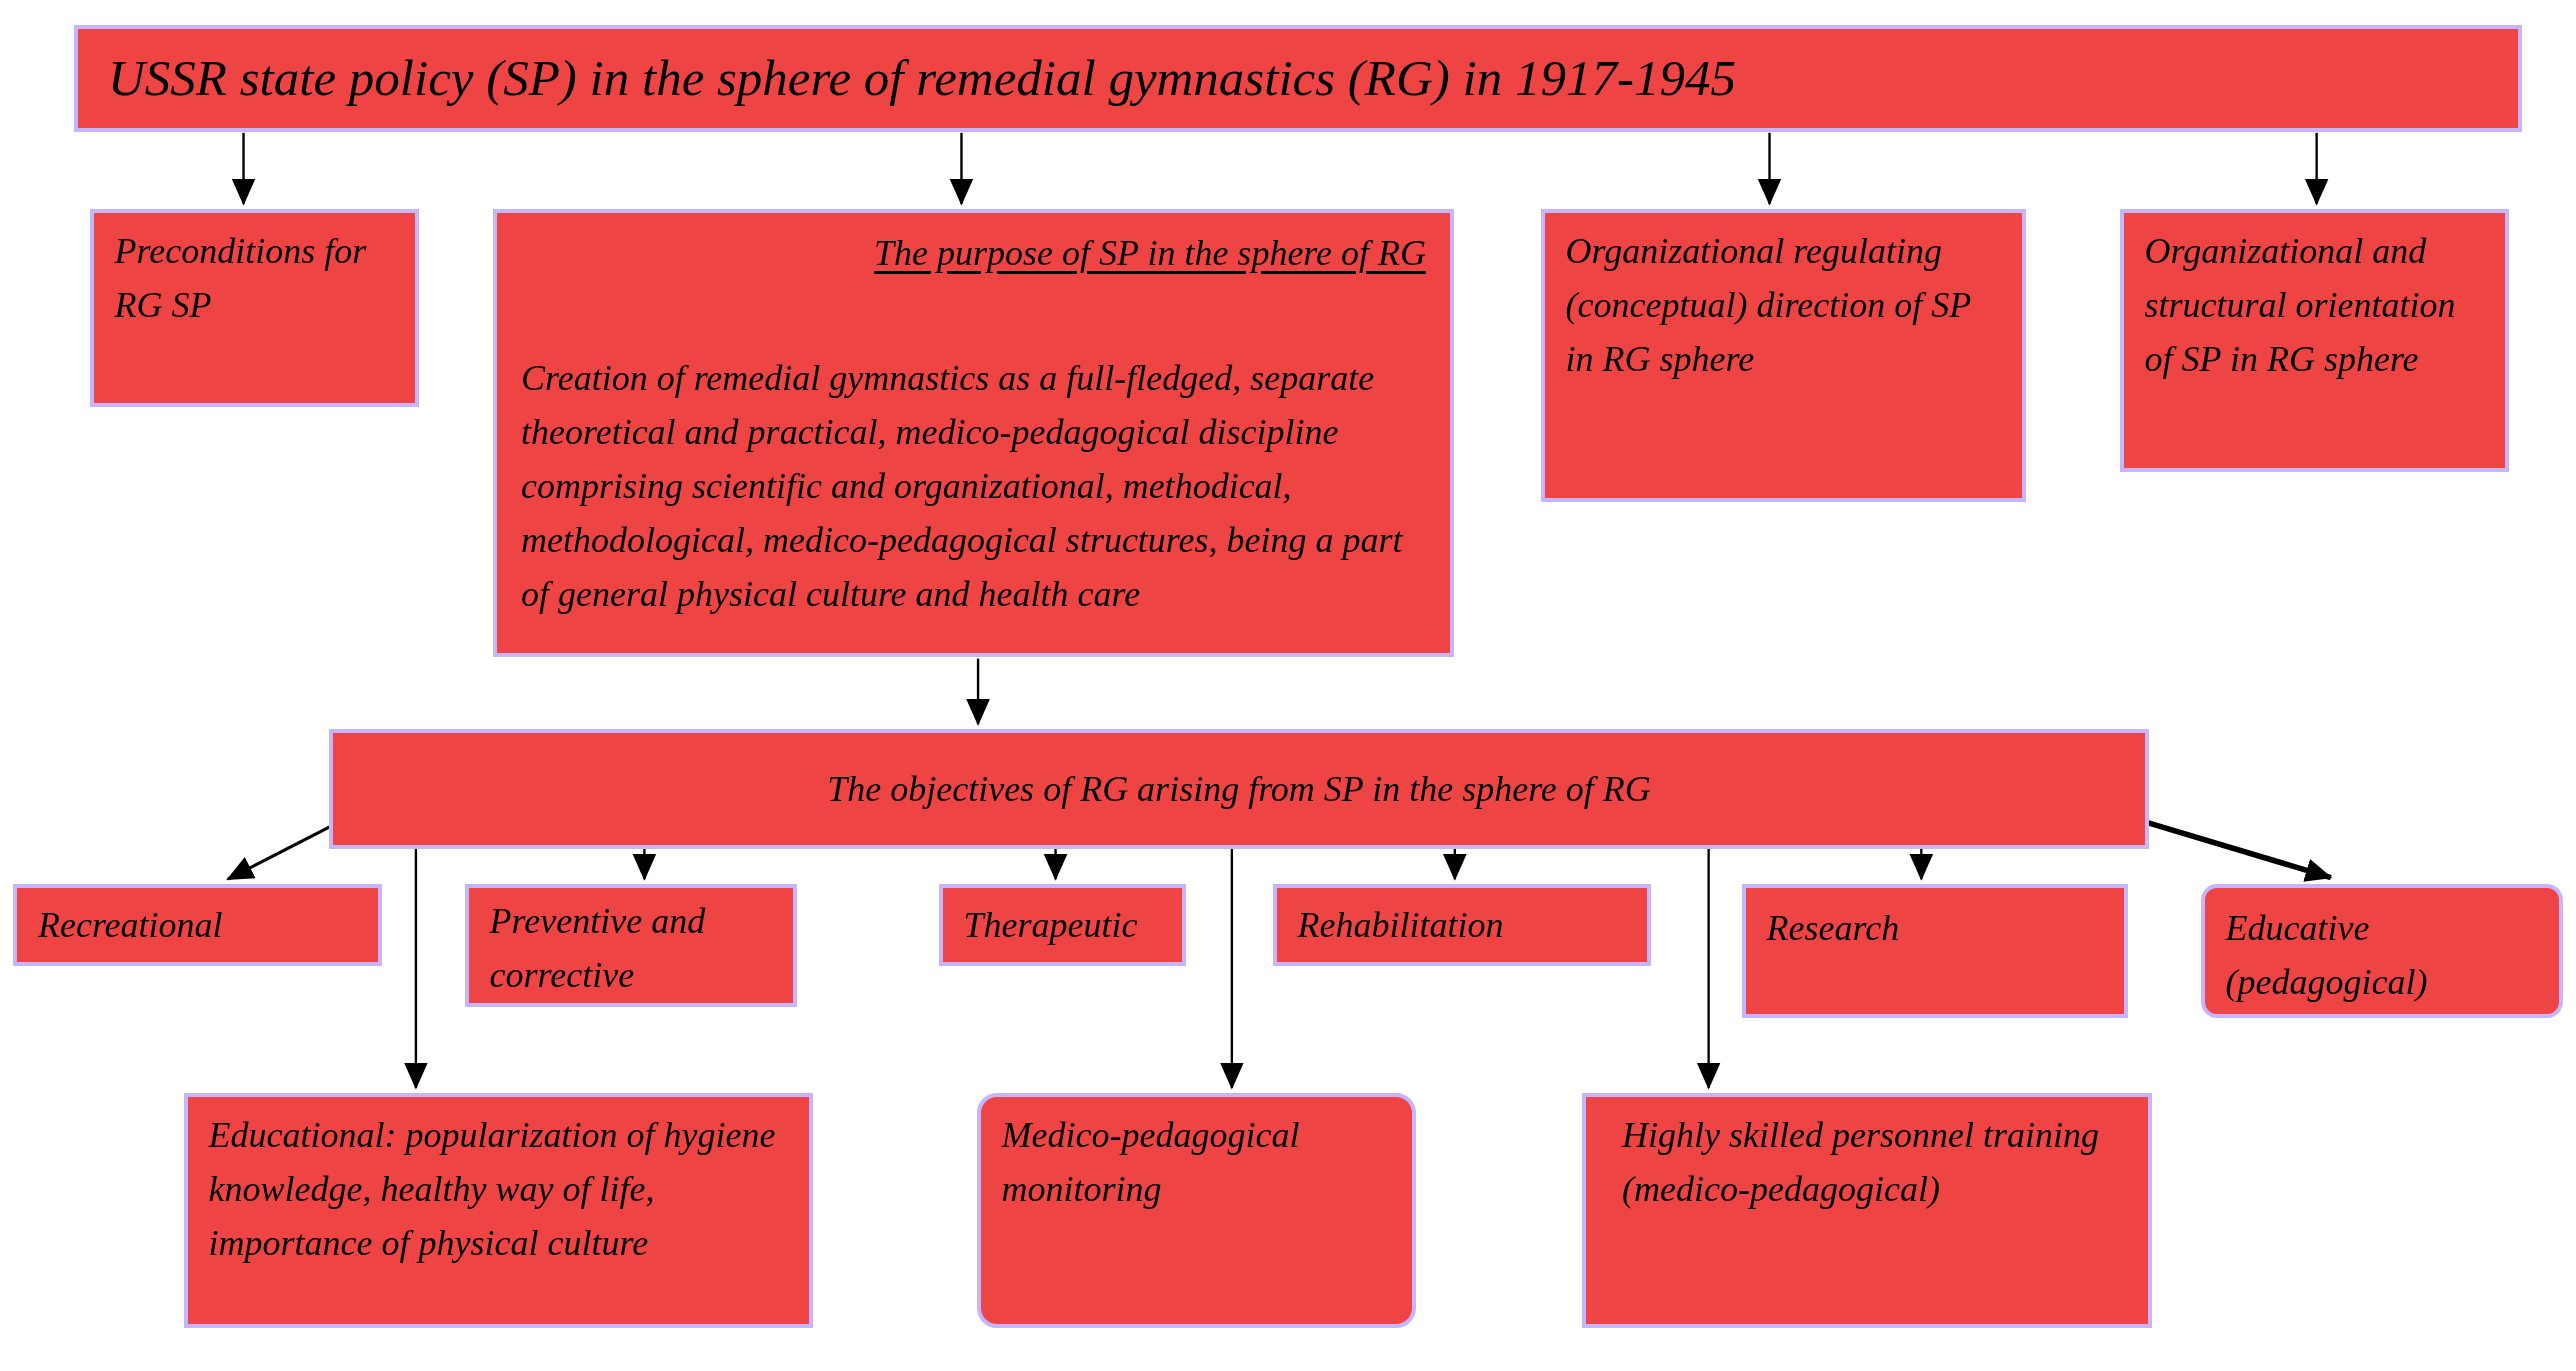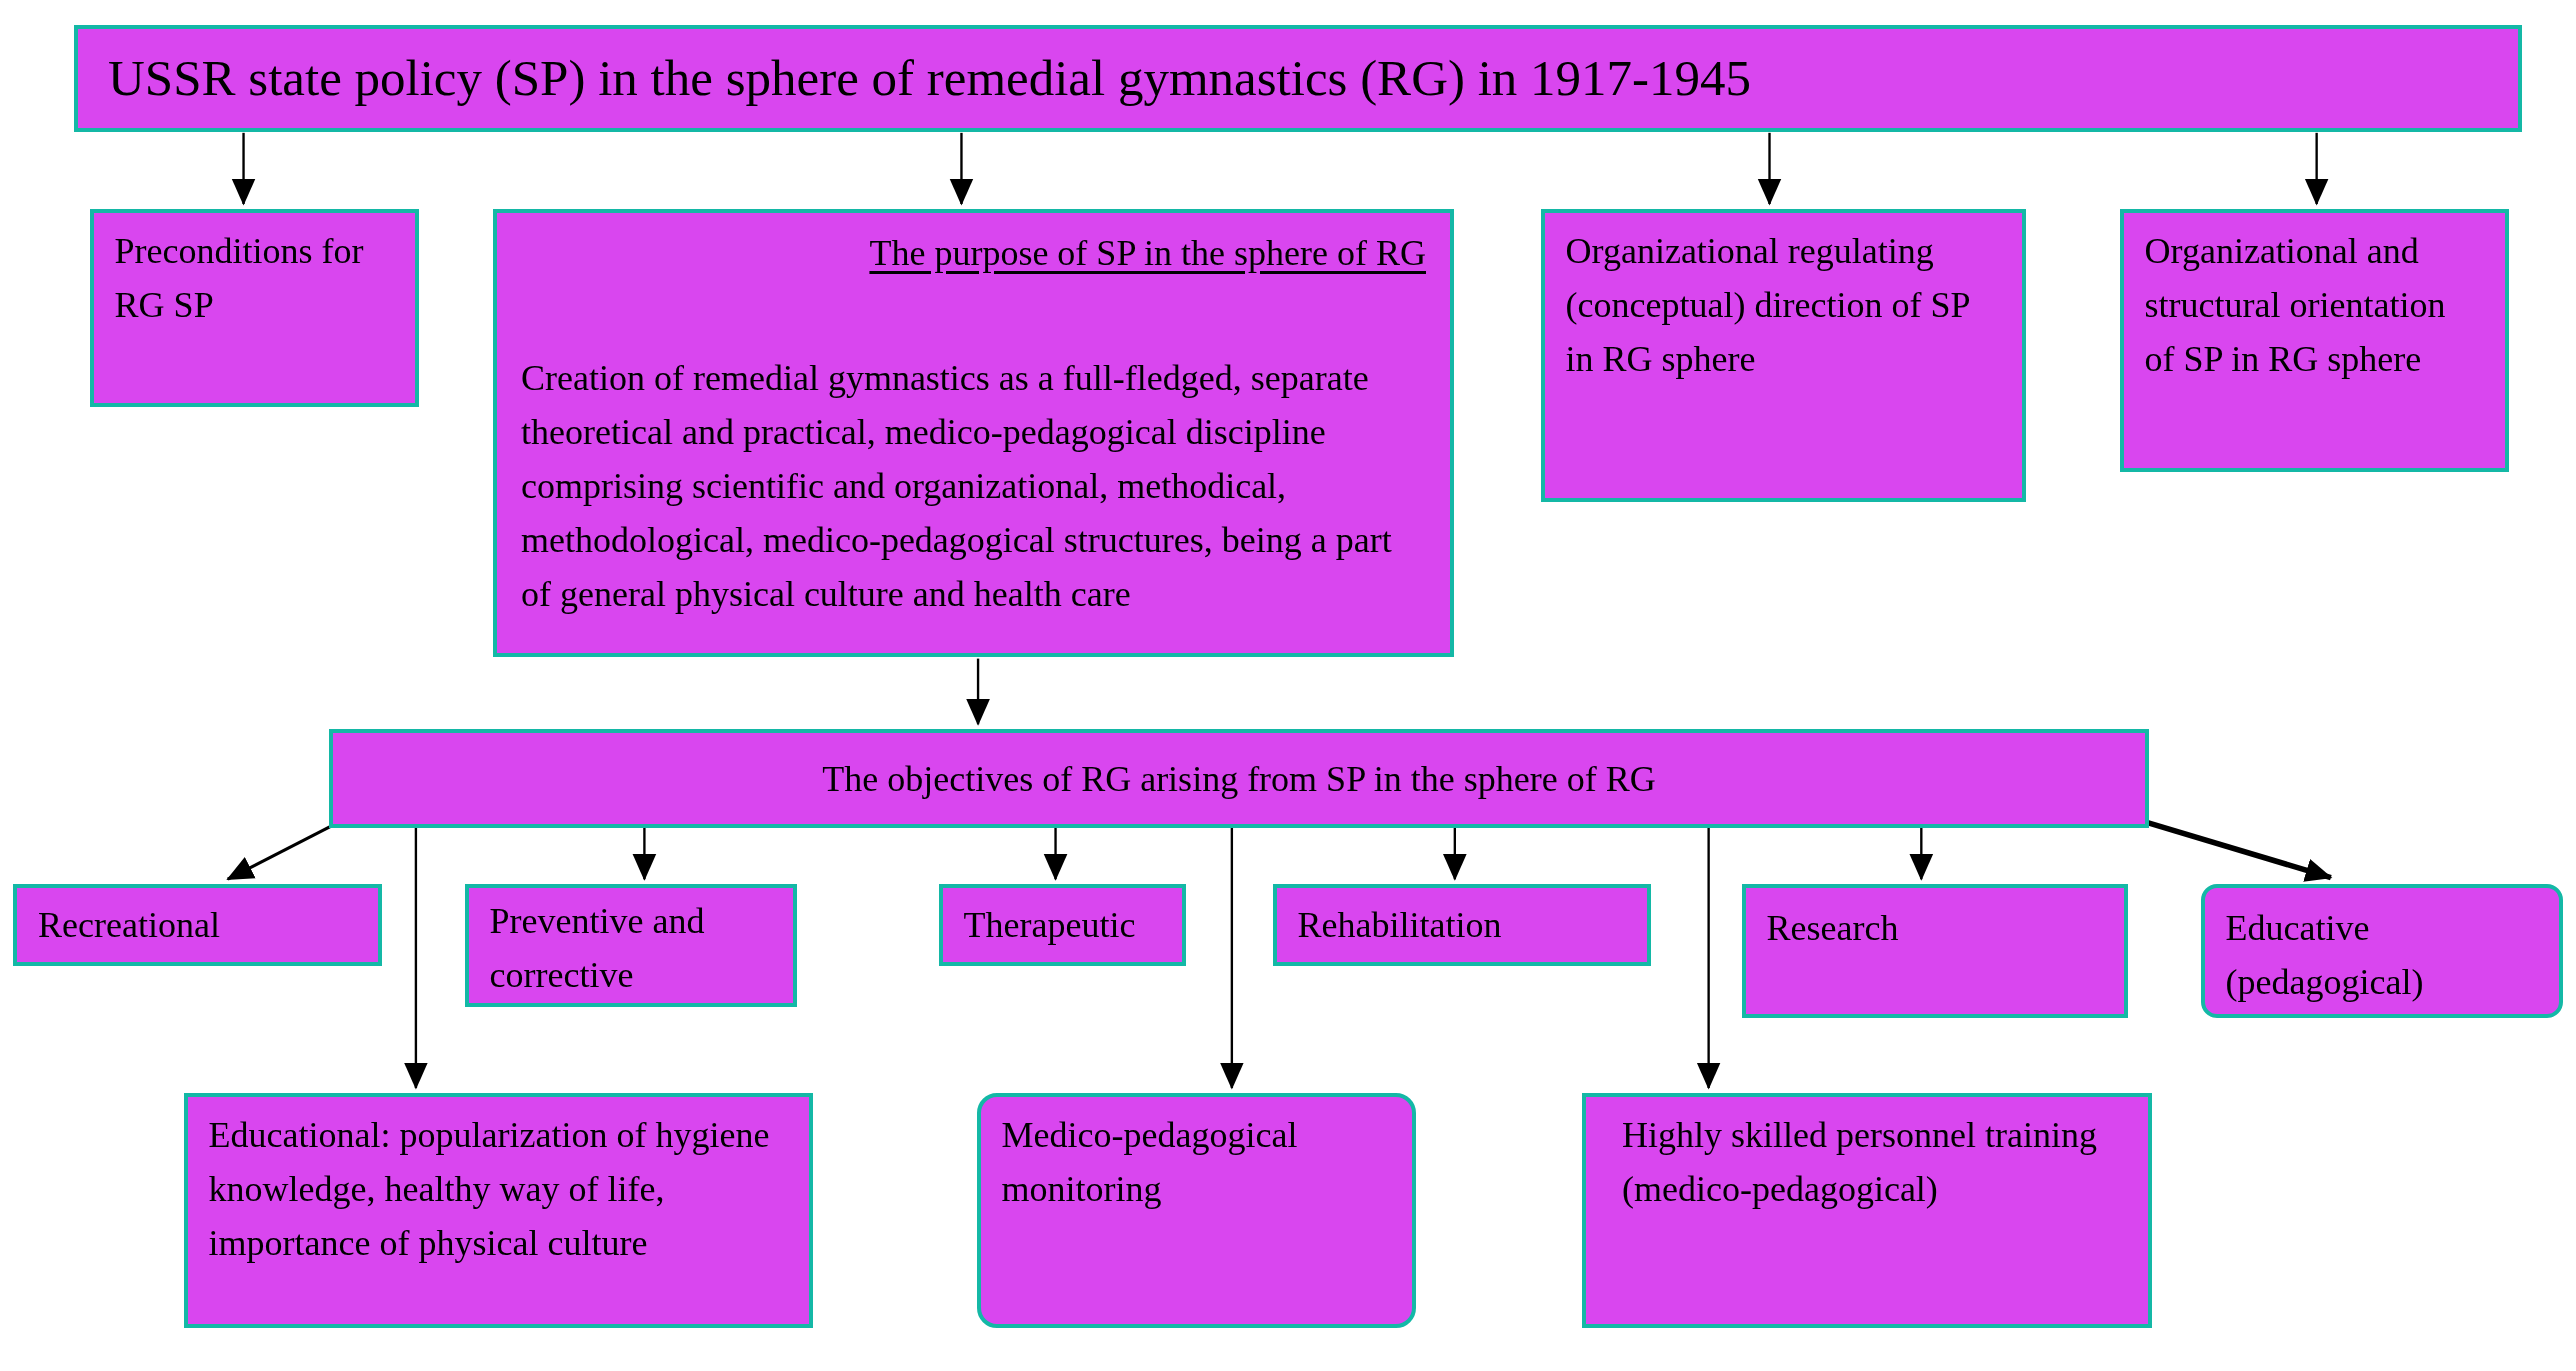--- a/index.html
+++ b/index.html
@@ -10,25 +10,26 @@
   #stage {
     position: relative;
     width: 2576px;
     height: 1371px;
     background: #ffffff;
     font-family: "Liberation Serif", "DejaVu Serif", serif;
     color: #000000;
   }
   .box {
     position: absolute;
-    border: 4px solid #14b8a6;
-    background: #d946ef;
+    border: 4px solid #c4b5fd;
+    background: #ef4444;
     box-sizing: border-box;
     font-size: 36px;
     line-height: 1.5;
+    font-style: italic;
   }
   .pad {
     padding: 11px 20.6px;
   }
   .vcenter {
     display: flex;
     align-items: center;
     padding-left: 20.6px;
     padding-right: 16px;
   }
@@ -47,21 +48,21 @@
     text-underline-offset: 5.5px;
   }
   #purpose-body {
     display: block;
     margin-top: 71px;
     text-align: left;
   }
   #org-regulating-box { left: 1541px; top: 209px; width: 485px; height: 293px; }
   #org-structural-box { left: 2120px; top: 209px; width: 389px; height: 263px; }
   #objectives-bar {
-    left: 329px; top: 729px; width: 1820px; height: 99px;
+    left: 329px; top: 729px; width: 1820px; height: 120px;
     display: flex; align-items: center; justify-content: center;
     text-align: center;
   }
   #objective-recreational { left: 13.4px;   top: 884px; width: 369px; height: 82px; }
   #objective-preventive   { left: 465px;  top: 884px; width: 332px; height: 123px; padding-top: 6.3px; }
   #objective-therapeutic  { left: 939px; top: 884px; width: 247px; height: 82px; }
   #objective-rehabilitation { left: 1273px; top: 884px; width: 378px; height: 82px; }
   #objective-research     { left: 1742px; top: 884px; width: 386px; height: 134px; padding-top: 12.7px; }
   #objective-educative    { left: 2201px; top: 884px; width: 362px; height: 134px; padding-top: 12.7px; border-radius: 16px; }
   #sub-educational { left: 184px;  top: 1093px; width: 629px; height: 235px; }

